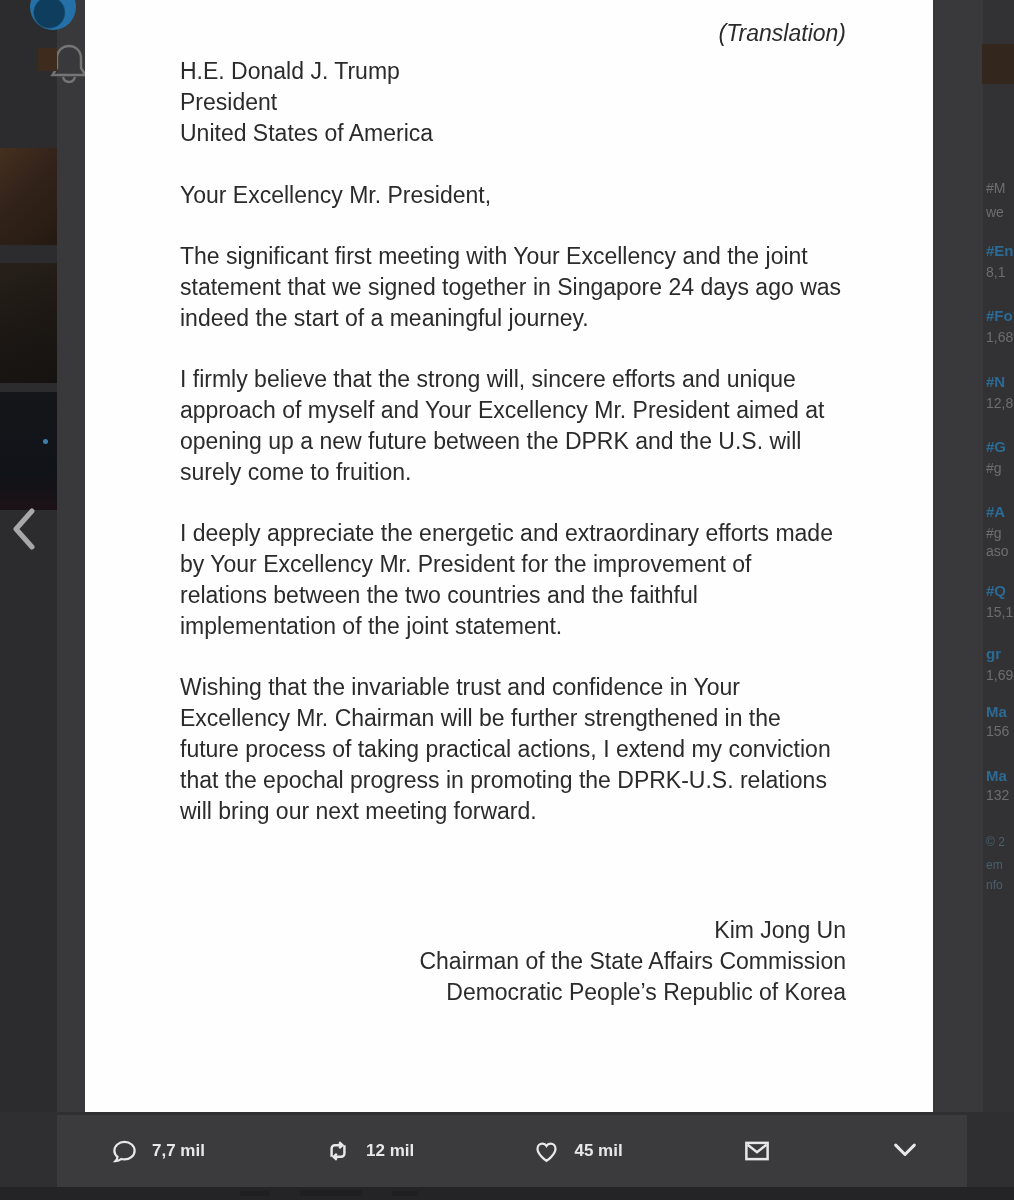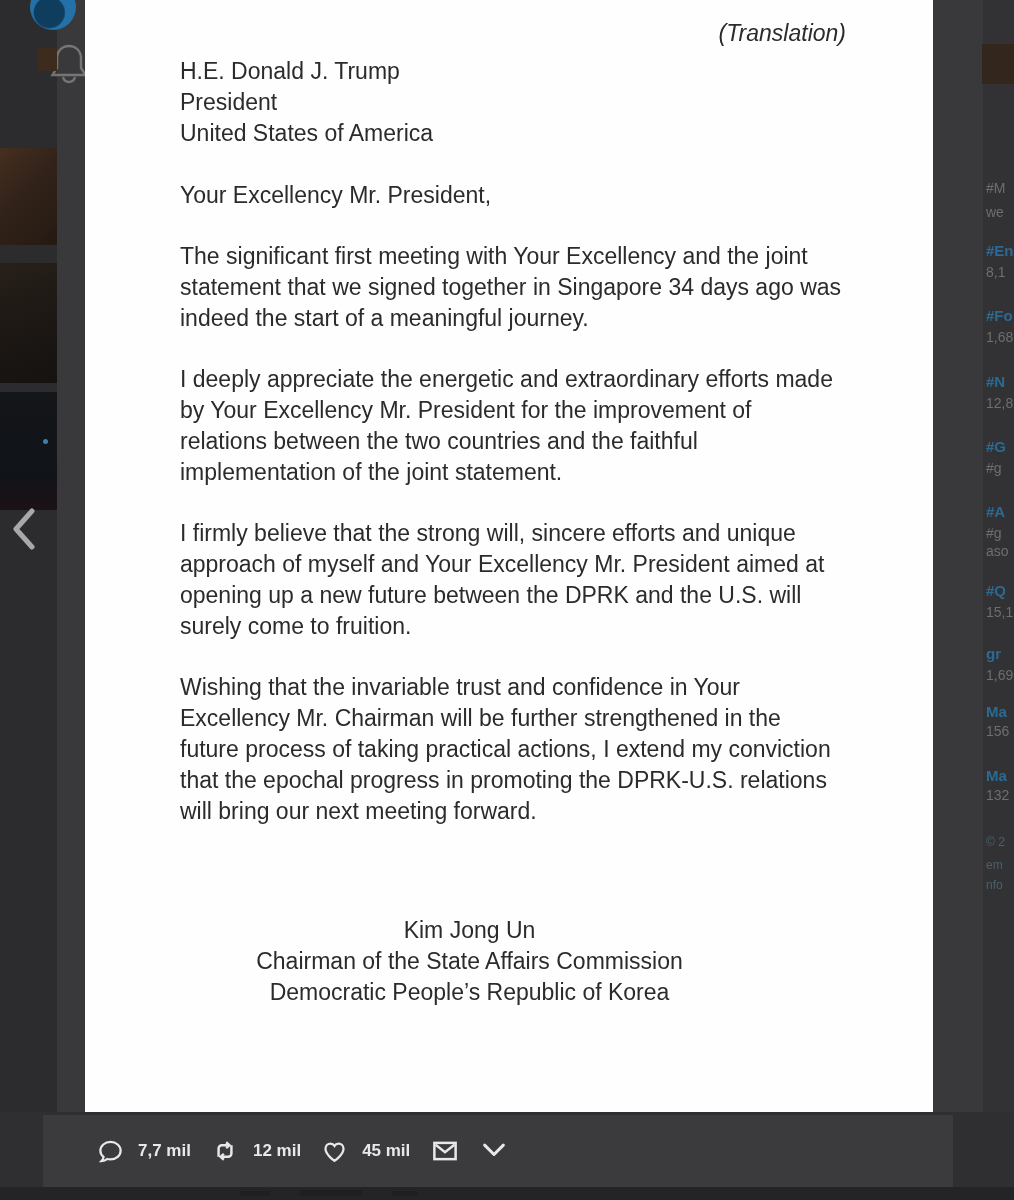--- a/index.html
+++ b/index.html
@@ -33,27 +33,27 @@
   .bottom-mark{position:absolute;background:#1d1d1f;opacity:.6;z-index:3;}
   
   .doc{
     position:absolute;left:85px;top:0;width:848px;height:1112px;background:#fefefe;z-index:5;
     font-family:Liberation Sans, sans-serif;color:#2b2b2b;font-size:23px;line-height:31px;
   }
   .translation{text-align:right;padding:18px 87px 0 0;font-style:italic;}
   .recipient{margin:7px 13px 0 95px;white-space:pre-line;}
   .salutation{margin:31px 8px 0 95px;}
   .para{margin:30px 87px 0 95px;white-space:pre-line;}
-  .signature{margin:88px 87px 0 8px;text-align:center;white-space:pre-line;}
+  .signature{margin:88px 87px 0 8px;text-align:right;white-space:pre-line;}
   .dateline{margin:33px 0 0 95px;}
   
   .action-bar{
-    position:absolute;left:43px;top:1115px;width:910px;height:72px;background:#3b3b3d;z-index:6;
-    display:flex;align-items:center;justify-content:flex-start;
-    padding:0 48px 0 54px;box-sizing:border-box;gap:20px;
+    position:absolute;left:57px;top:1115px;width:910px;height:72px;background:#3b3b3d;z-index:6;
+    display:flex;align-items:center;justify-content:space-between;
+    padding:0 48px 0 54px;box-sizing:border-box;
   }
   .action-group{display:flex;align-items:center;gap:14px;background:none;border:none;padding:0;cursor:pointer;}
   .action-count{color:#e8e8e8;font-weight:bold;font-size:17px;font-family:"Liberation Sans",sans-serif;}
   .aicon{display:block;}
 </style>
 </head>
 <body>
 
 <div class="left-col"></div>
 <div class="bottom-region"></div>
@@ -110,30 +110,30 @@
   </svg>
 </button>
 
 <div class="doc">
   <div class="translation">(Translation)</div>
   <div class="recipient">H.E. Donald J. Trump
 President
 United States of America</div>
   <div class="salutation">Your Excellency Mr. President,</div>
   <div class="para">The significant first meeting with Your Excellency and the joint
-statement that we signed together in Singapore 34 days ago was
+statement that we signed together in Singapore 24 days ago was
 indeed the start of a meaningful journey.</div>
+  <div class="para">I firmly believe that the strong will, sincere efforts and unique
+approach of myself and Your Excellency Mr. President aimed at
+opening up a new future between the DPRK and the U.S. will
+surely come to fruition.</div>
   <div class="para">I deeply appreciate the energetic and extraordinary efforts made
 by Your Excellency Mr. President for the improvement of
 relations between the two countries and the faithful
 implementation of the joint statement.</div>
-  <div class="para">I firmly believe that the strong will, sincere efforts and unique
-approach of myself and Your Excellency Mr. President aimed at
-opening up a new future between the DPRK and the U.S. will
-surely come to fruition.</div>
   <div class="para">Wishing that the invariable trust and confidence in Your
 Excellency Mr. Chairman will be further strengthened in the
 future process of taking practical actions, I extend my conviction
 that the epochal progress in promoting the DPRK-U.S. relations
 will bring our next meeting forward.</div>
   <div class="signature">Kim Jong Un
 Chairman of the State Affairs Commission
 Democratic People’s Republic of Korea</div>
 </div>
 

